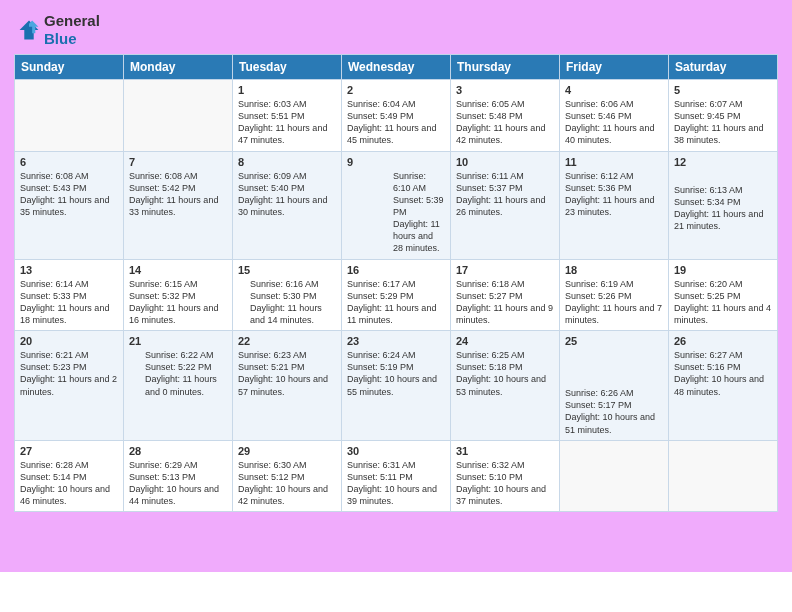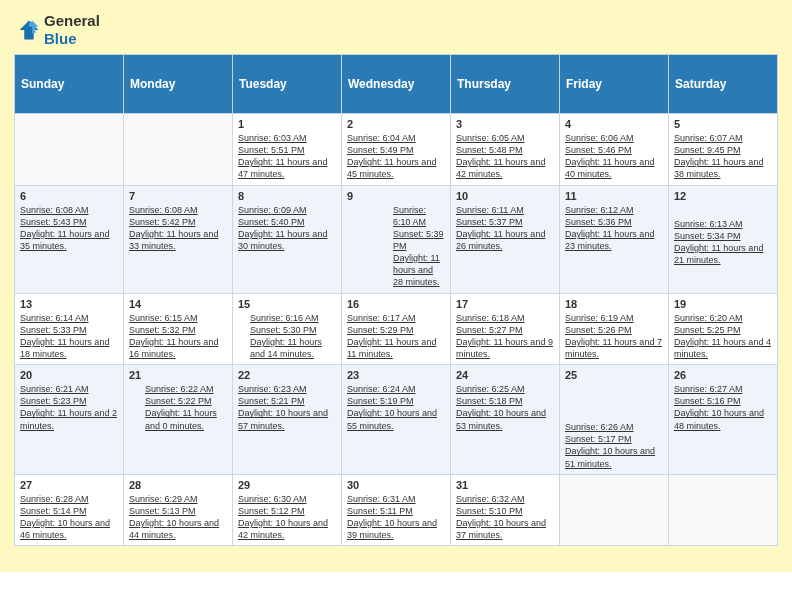--- a/index.html
+++ b/index.html
@@ -6,21 +6,21 @@
     body {
       font-family: Arial, sans-serif;
       background: #fff;
       width: 792px;
       height: 612px;
       overflow: hidden;
     }
     .page {
       width: 792px;
       height: 572px;
-      background: #fef9c3;
+      background: #f0abfc;
       position: relative;
     }
     .header {
       display: flex;
       justify-content: space-between;
       align-items: flex-start;
       padding: 12px 18px 6px 18px;
     }
     .logo {
       display: flex;
@@ -47,21 +47,21 @@
     .calendar {
       margin: 0 14px;
       border-collapse: collapse;
       width: calc(792px - 28px);
     }
     .calendar th {
       background-color: #2a7ab5;
       color: #fff;
       font-size: 12px;
       font-weight: bold;
-      padding: 22px 6px;
+      padding: 5px 6px;
       text-align: left;
       border: 1px solid #c0d4e8;
     }
     .calendar td {
       vertical-align: top;
       border: 1px solid #c8d8e8;
       padding: 4px 5px;
       width: 14.28%;
       min-height: 80px;
       font-size: 9.5px;
@@ -77,21 +77,20 @@
     .day-number {
       font-weight: bold;
       font-size: 11px;
       display: block;
       margin-bottom: 2px;
     }
     .day-info {
       font-size: 9px;
       line-height: 1.35;
       color: #333;
-      text-decoration: underline;
     }
     .empty-cell {
       background: #f8f8f8 !important;
     }
   </style>
 </head>
 <body>
 <div class="page">
 
   <div class="header">

